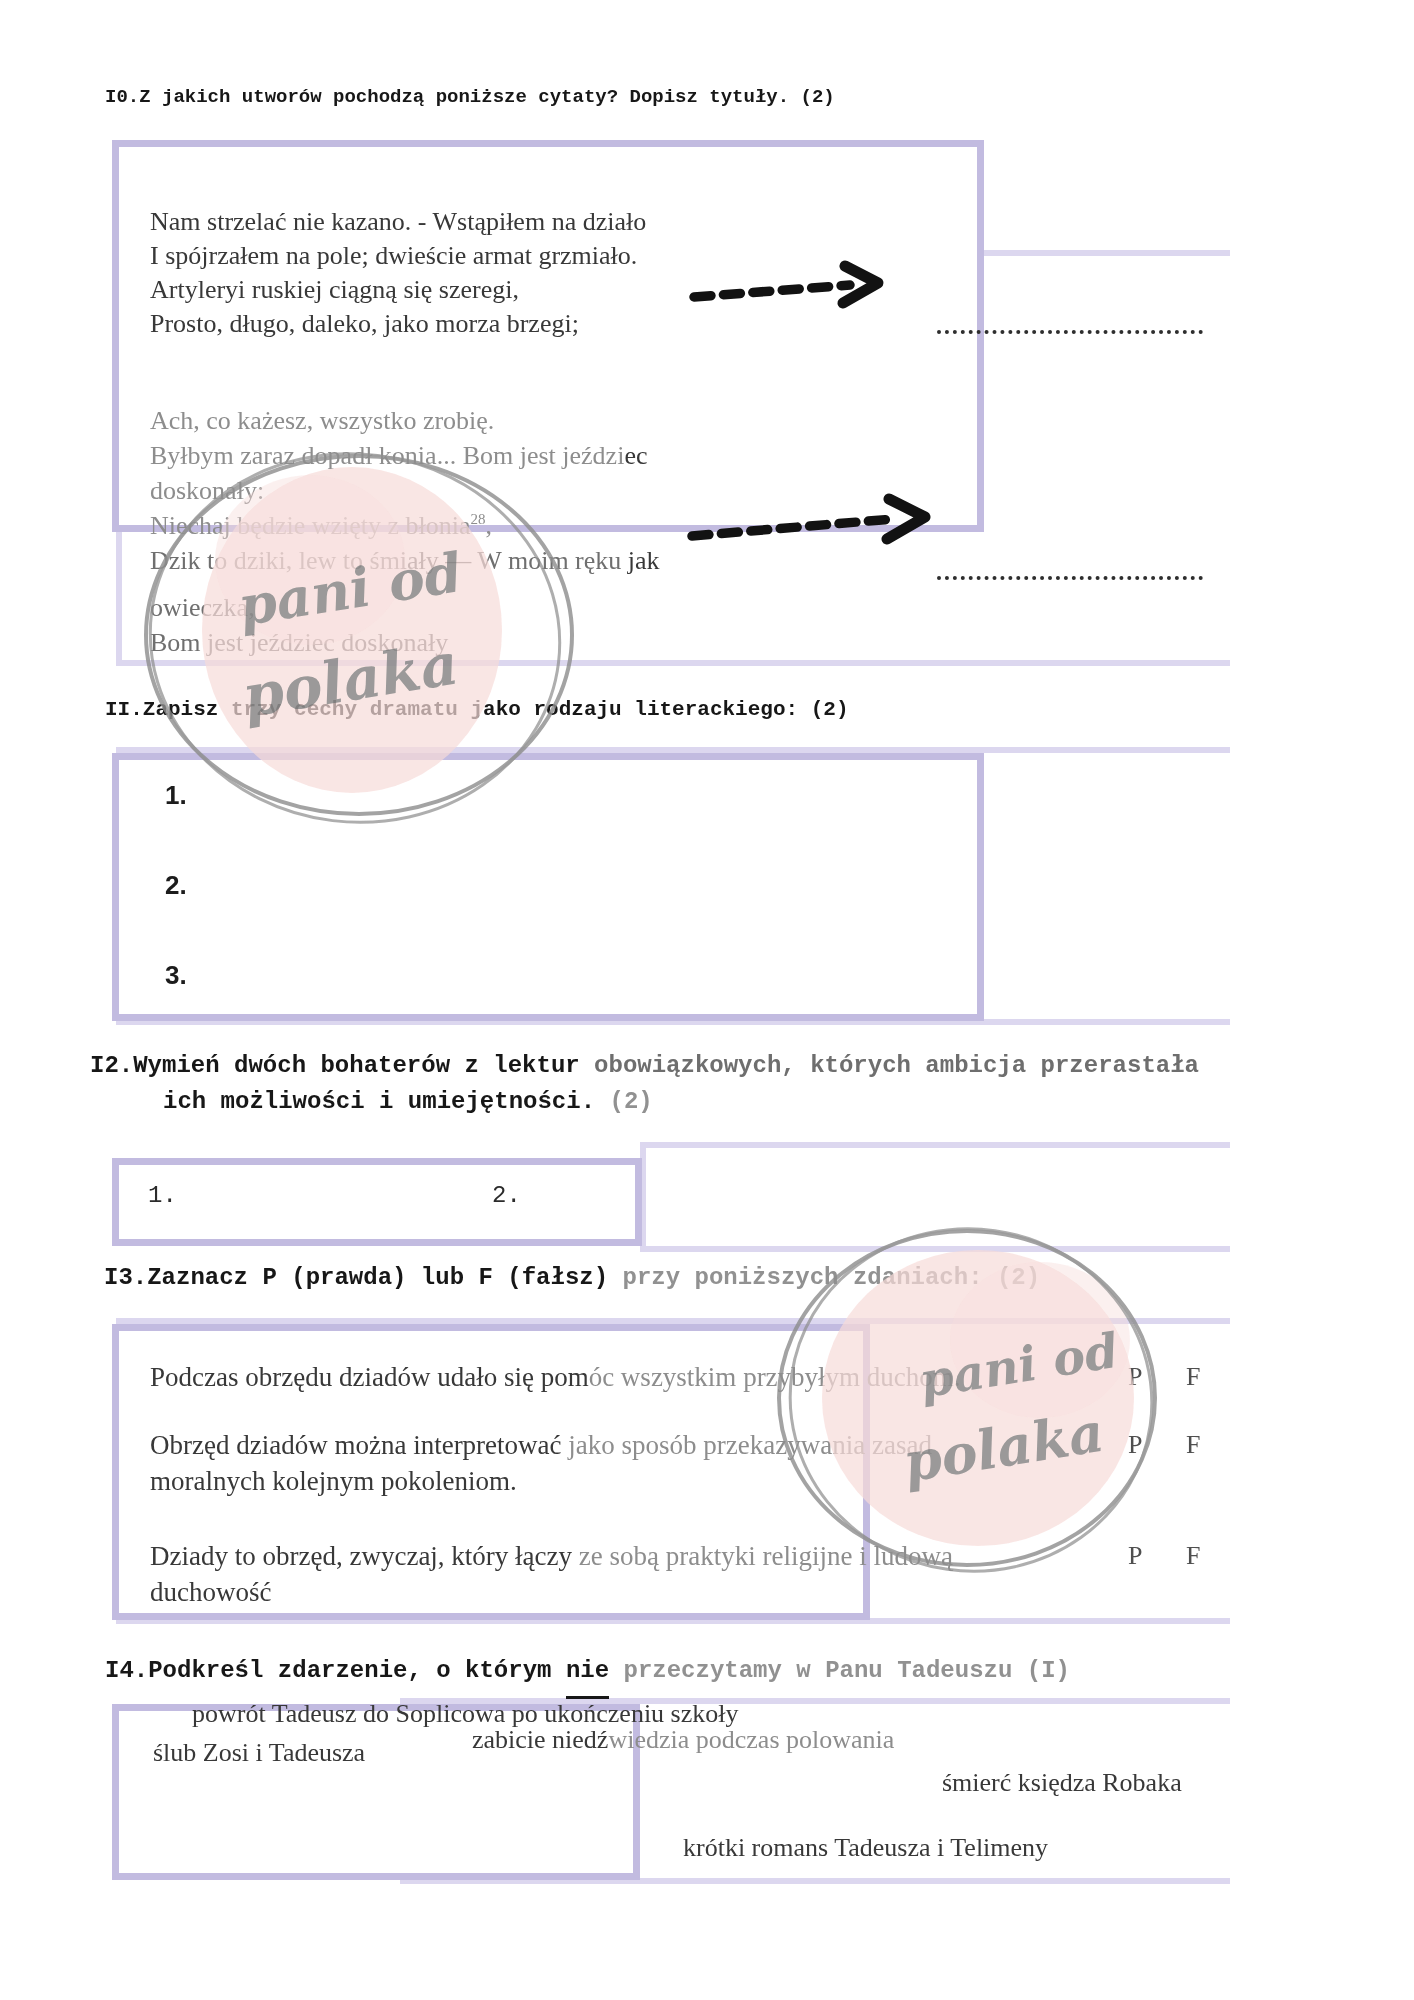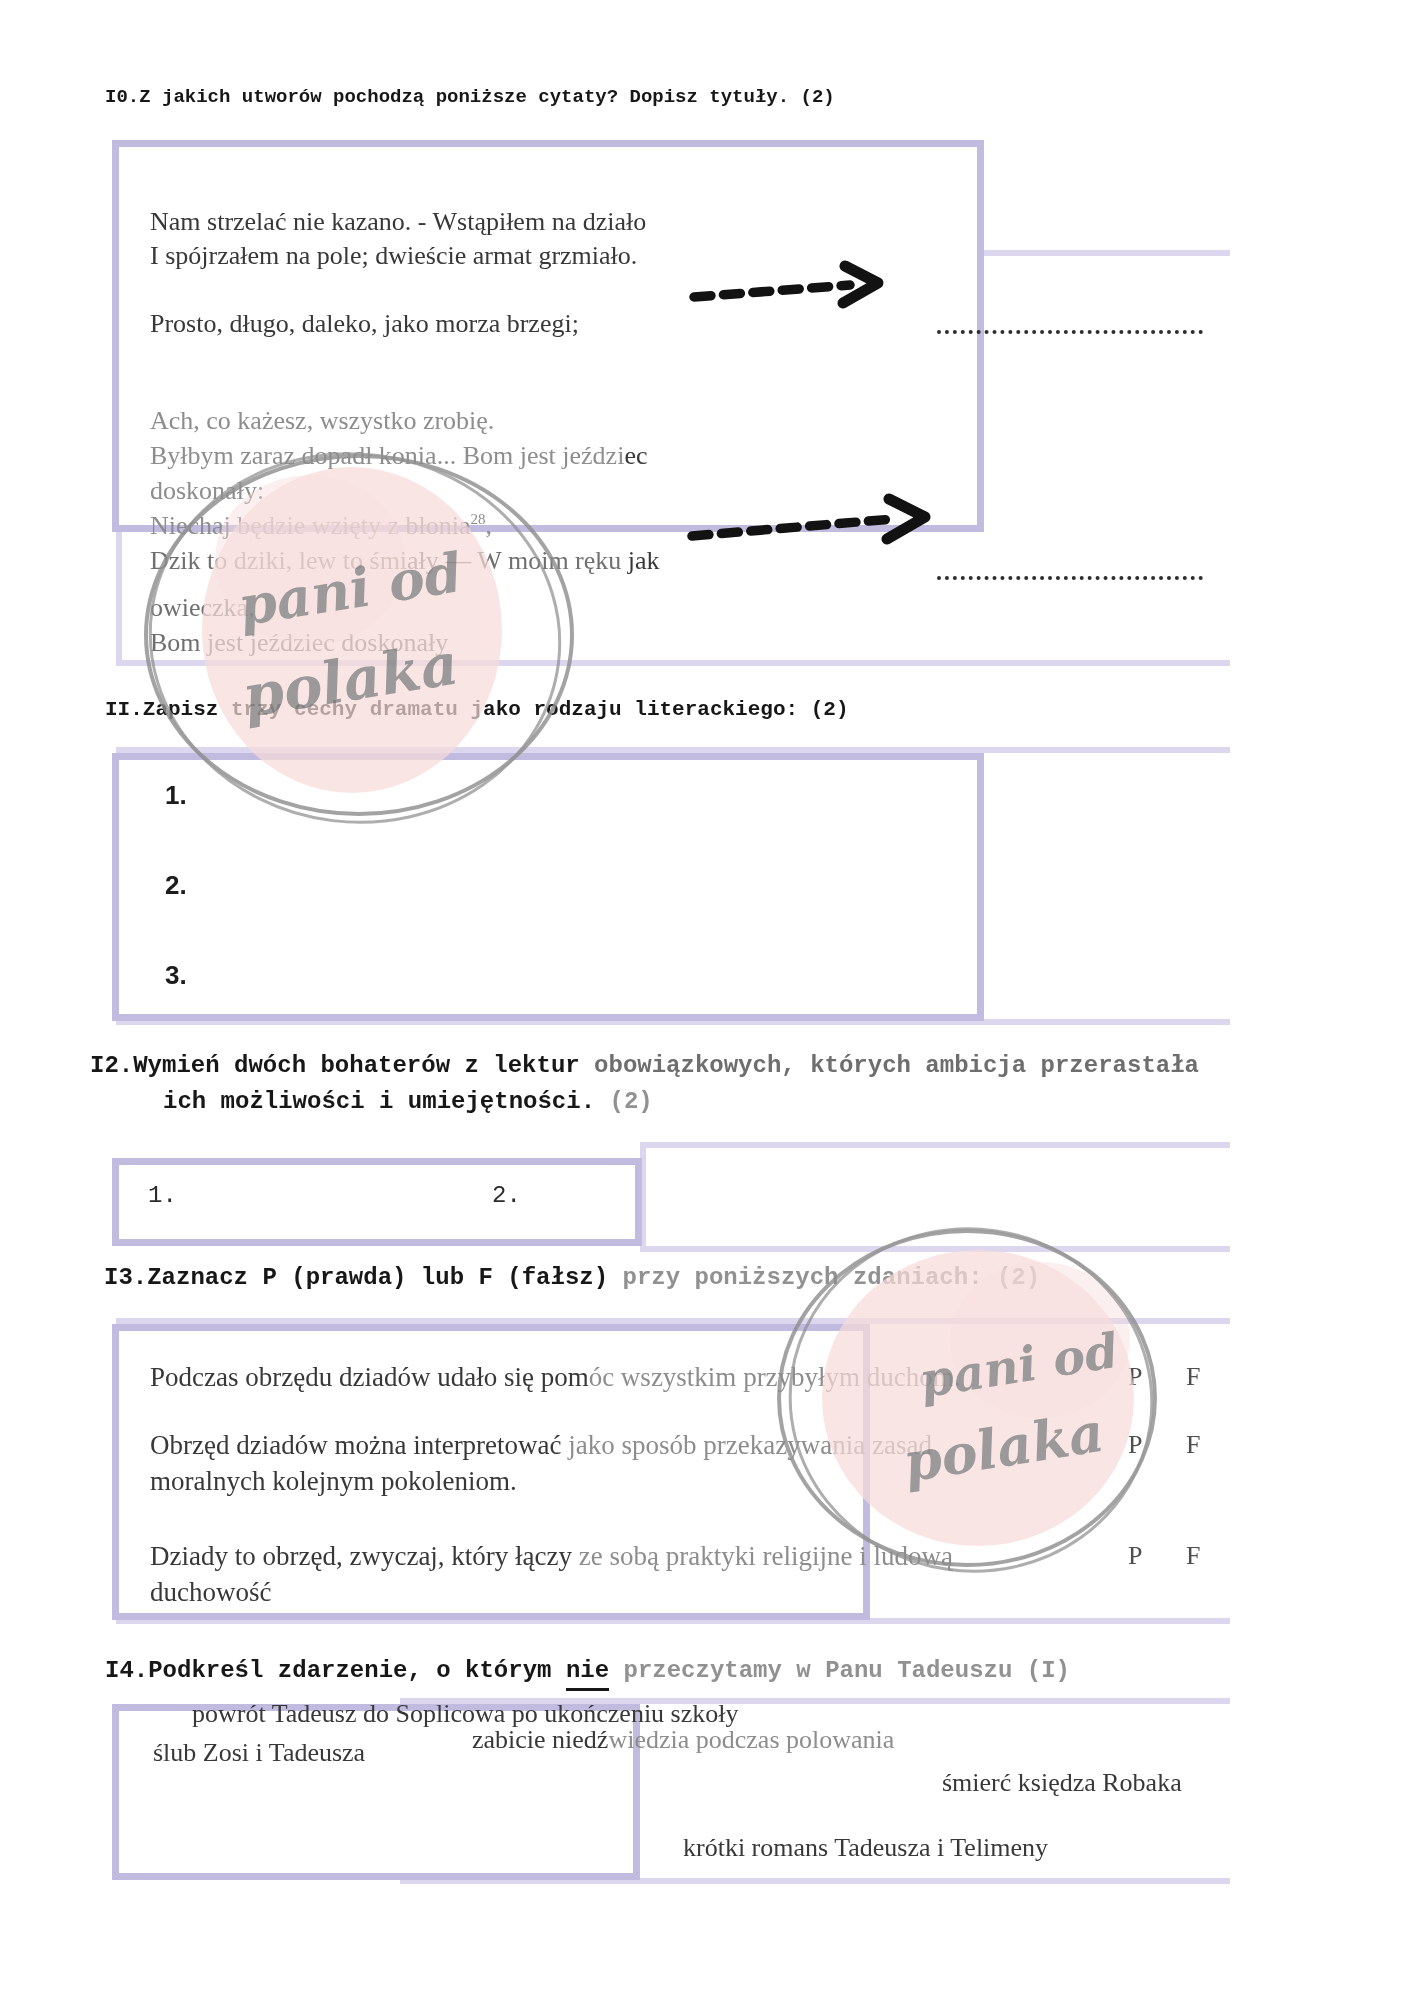--- a/index.html
+++ b/index.html
@@ -16,36 +16,37 @@
   .mid-t{color:#6f6f6f;margin-top:12px;}
   .rect-light{position:absolute;background:#ffffff;border:6px solid #dcd7ef;z-index:1;}
   .rect-dark{position:absolute;background:#ffffff;border:7px solid #c2bbe0;z-index:2;}
   .txt{position:absolute;z-index:3;}
   .dots{position:absolute;z-index:3;border-bottom:4px dotted #2e2e2e;height:4px;}
   .pf{position:absolute;z-index:3;font-size:26px;color:#4f4f4f;}
   .num-bold{font-family:"Liberation Sans","DejaVu Sans",sans-serif;font-weight:bold;
             font-size:26px;color:#1c1c1c;}
   .num-mono{font-family:"Liberation Mono","DejaVu Sans Mono",monospace;font-weight:normal;
             font-size:24px;color:#2b2b2b;}
-  .underl{border-bottom:3px solid #171717;padding-bottom:4px;}
+  .underl{border-bottom:3px solid #171717;padding-bottom:12px;}
   svg.overlay{position:absolute;left:0;top:0;z-index:6;pointer-events:none;}
   .wm-text{font-family:"DejaVu Serif","Liberation Serif",serif;font-style:italic;font-weight:bold;}
 </style>
 </head>
 <body>
 
 <div class="page">
 
   <div class="abs mono txt" style="left:105px;top:86px;font-size:19px;">I0.Z jakich utworów pochodzą poniższe cytaty? Dopisz tytuły. (2)</div>
 
   <div class="rect-light" style="left:116px;top:250px;width:1138px;height:416px;"></div>
   <div class="rect-dark" style="left:112px;top:140px;width:872px;height:392px;"></div>
 
   <div class="abs serif txt" style="left:150px;top:207px;font-size:26px;">Nam strzelać nie kazano. - Wstąpiłem na działo</div>
   <div class="abs serif txt" style="left:150px;top:241px;font-size:26px;">I spójrzałem na pole; dwieście armat grzmiało.</div>
+  <div class="abs serif txt" style="left:150px;top:275px;font-size:26px;">Artyleryi ruskiej ciągną się szeregi,</div>
   <div class="abs serif txt" style="left:150px;top:309px;font-size:26px;">Prosto, długo, daleko, jako morza brzegi;</div>
 
   <div class="dots" style="left:937px;top:330px;width:266px;"></div>
 
   <div class="abs gray-t txt" style="left:150px;top:406px;font-size:26px;">Ach, co każesz, wszystko zrobię.</div>
   <div class="abs txt" style="left:150px;top:441px;font-size:26px;"><span class="gray-t">Byłbym zaraz dopadł konia... Bom jest jeździ</span><span class="serif">ec</span></div>
   <div class="abs gray-t txt" style="left:150px;top:476px;font-size:26px;">doskonały:</div>
   <div class="abs gray-t txt" style="left:150px;top:511px;font-size:26px;"><span>Niechaj będzie wzięty z błonia</span><sup style="font-size:15px;">28</sup><span>,</span></div>
   <div class="abs txt" style="left:150px;top:546px;font-size:26px;"><span class="mid-t">Dzik to dziki, lew to śmiały — W moim ręku </span><span class="serif">jak</span></div>
   <div class="abs mid-t txt" style="left:150px;top:581px;font-size:26px;">owieczka,</div>

